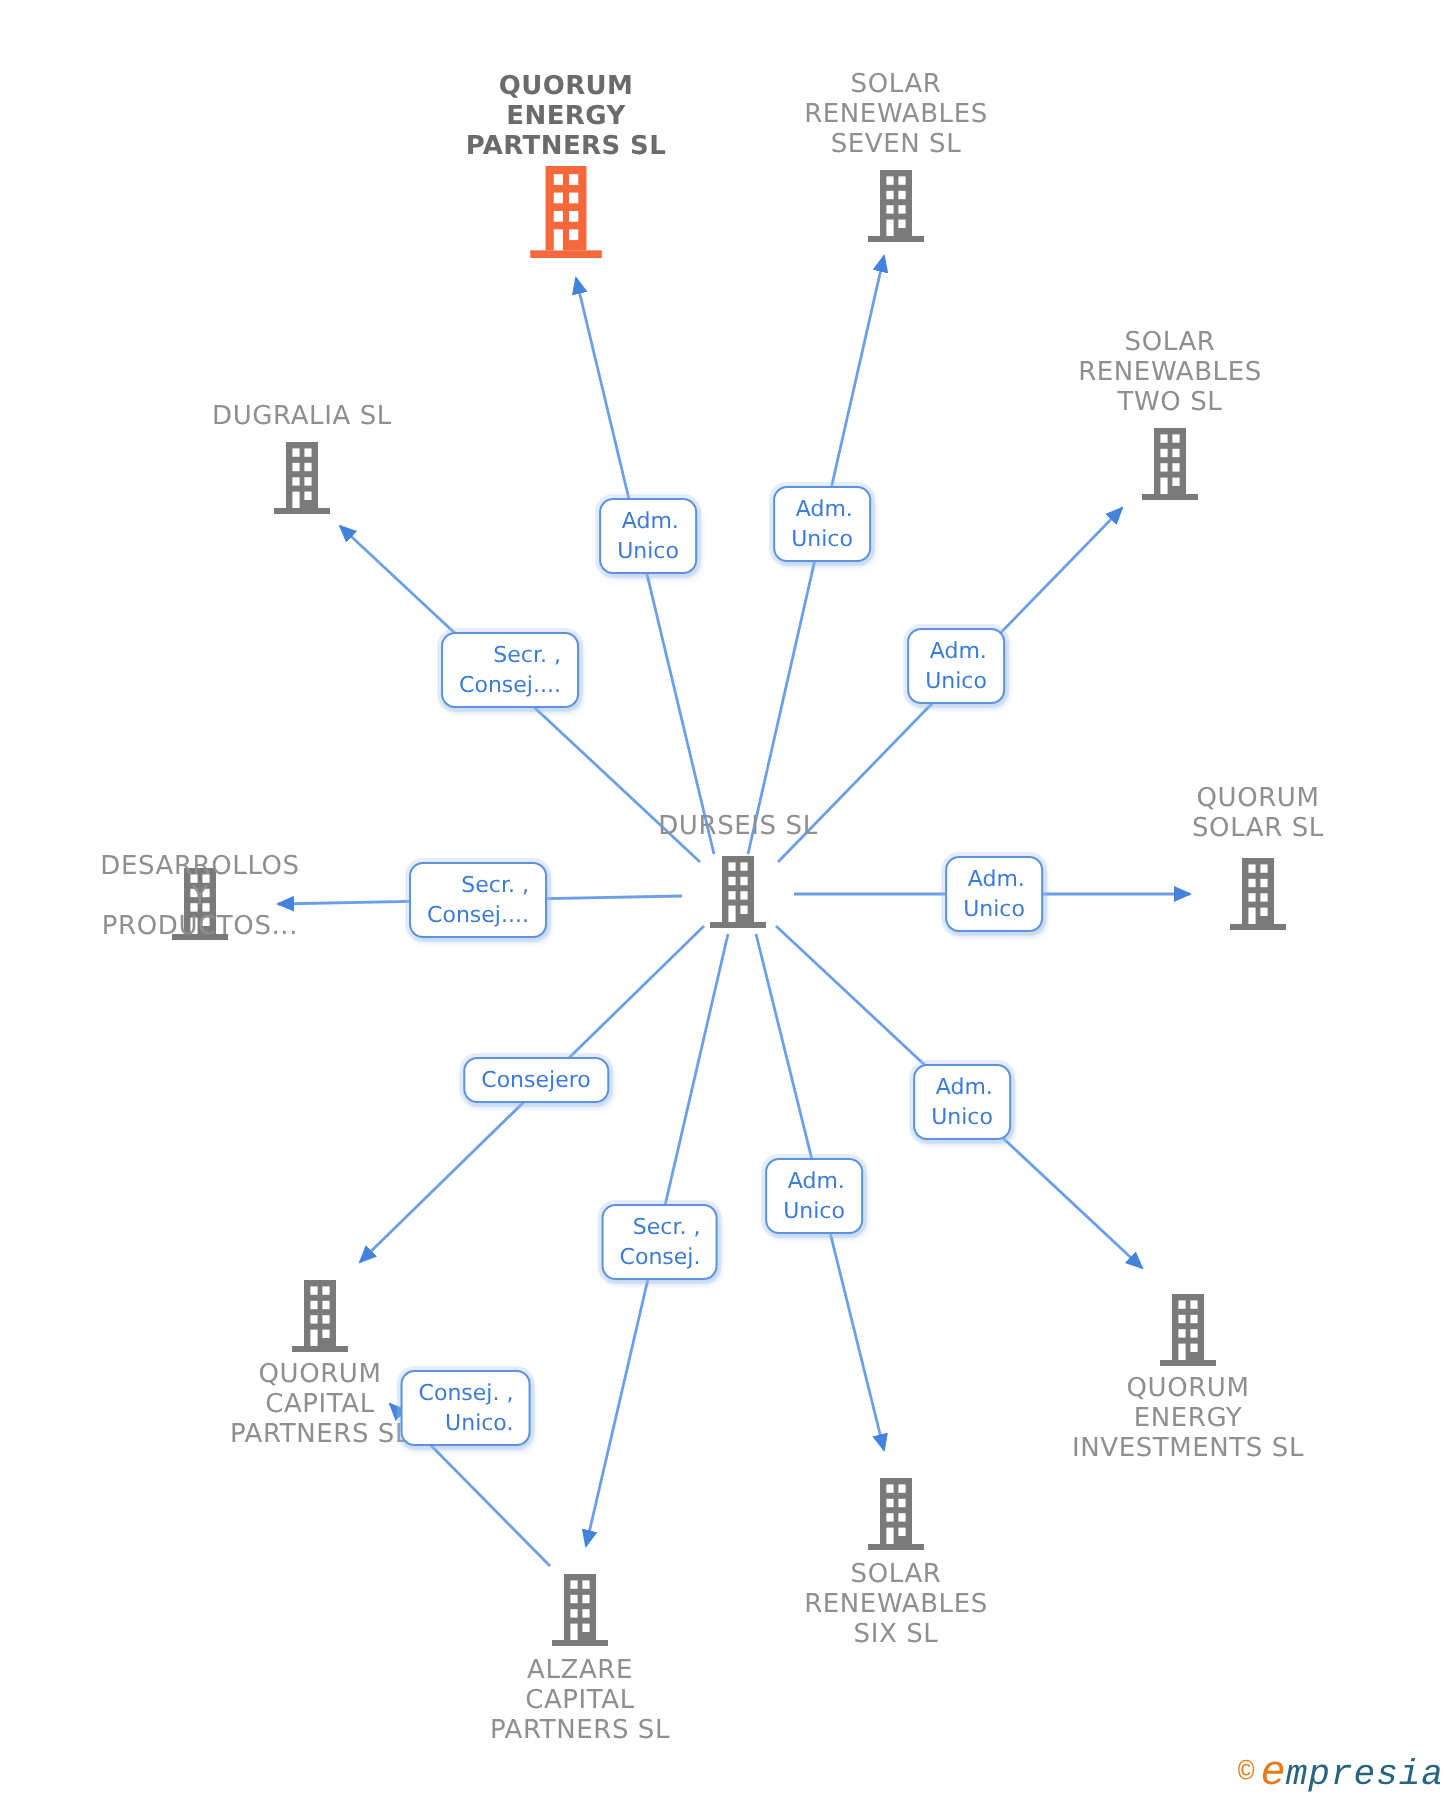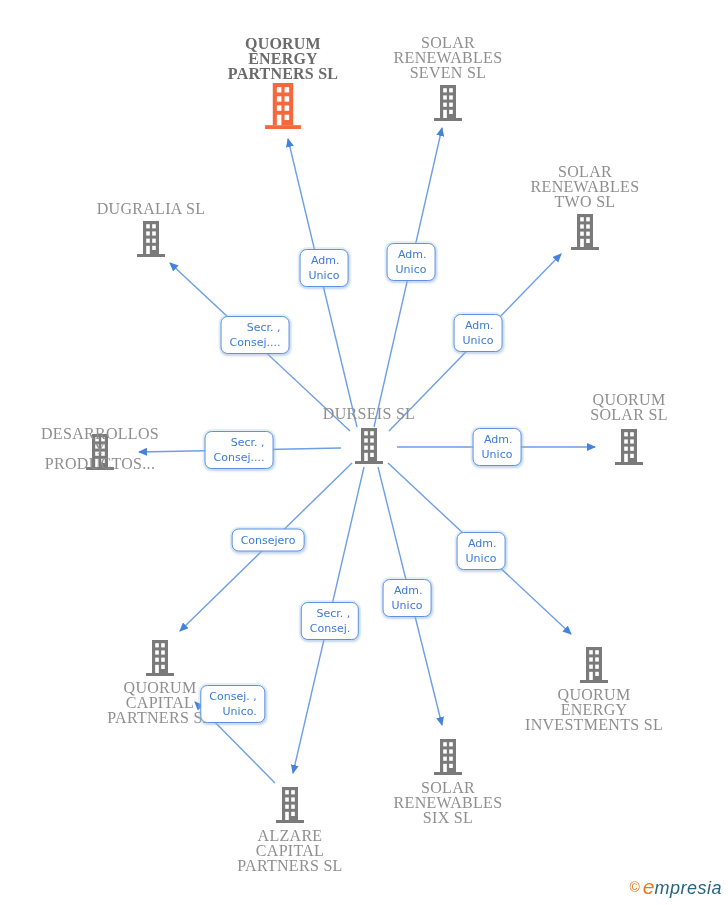--- a/index.html
+++ b/index.html
@@ -38,36 +38,35 @@
     white-space: nowrap;
     box-shadow: 0 0 0 2px rgba(170,200,240,.30), 1px 2px 3px rgba(120,160,220,.35);
   }
   .node-icon { position: absolute; }
   .node-icon svg { display: block; }
   .node-text {
     position: absolute;
     width: 170px;
     text-align: center;
     color: #8F8F8F;
-    font-size: 16px;
+    font-size: 13px;
     line-height: 15px;
     letter-spacing: .3px;
-    font-family: Liberation Serif, serif;
   }
   .node-text.bold {
     font-weight: bold;
     color: #6B6B6B;
     letter-spacing: .2px;
   }
   .watermark {
     position: absolute;
     right: 6px;
     bottom: 6px;
     z-index: 4;
-    font-family: Liberation Sans, sans-serif;
+    font-family: Liberation Mono, monospace;
     font-style: italic;
     white-space: nowrap;
   }
   .wm-copy  { color: #E87A1E; font-size: 14px; font-style: normal; vertical-align: 2px; margin-right: 3px; }
   .wm-e     { color: #E87A1E; font-size: 21px; font-style: italic; }
   .wm-rest  { color: #27647E; font-size: 18px; font-style: italic; letter-spacing: .5px; }
 </style>
 </head>
 <body>
 

